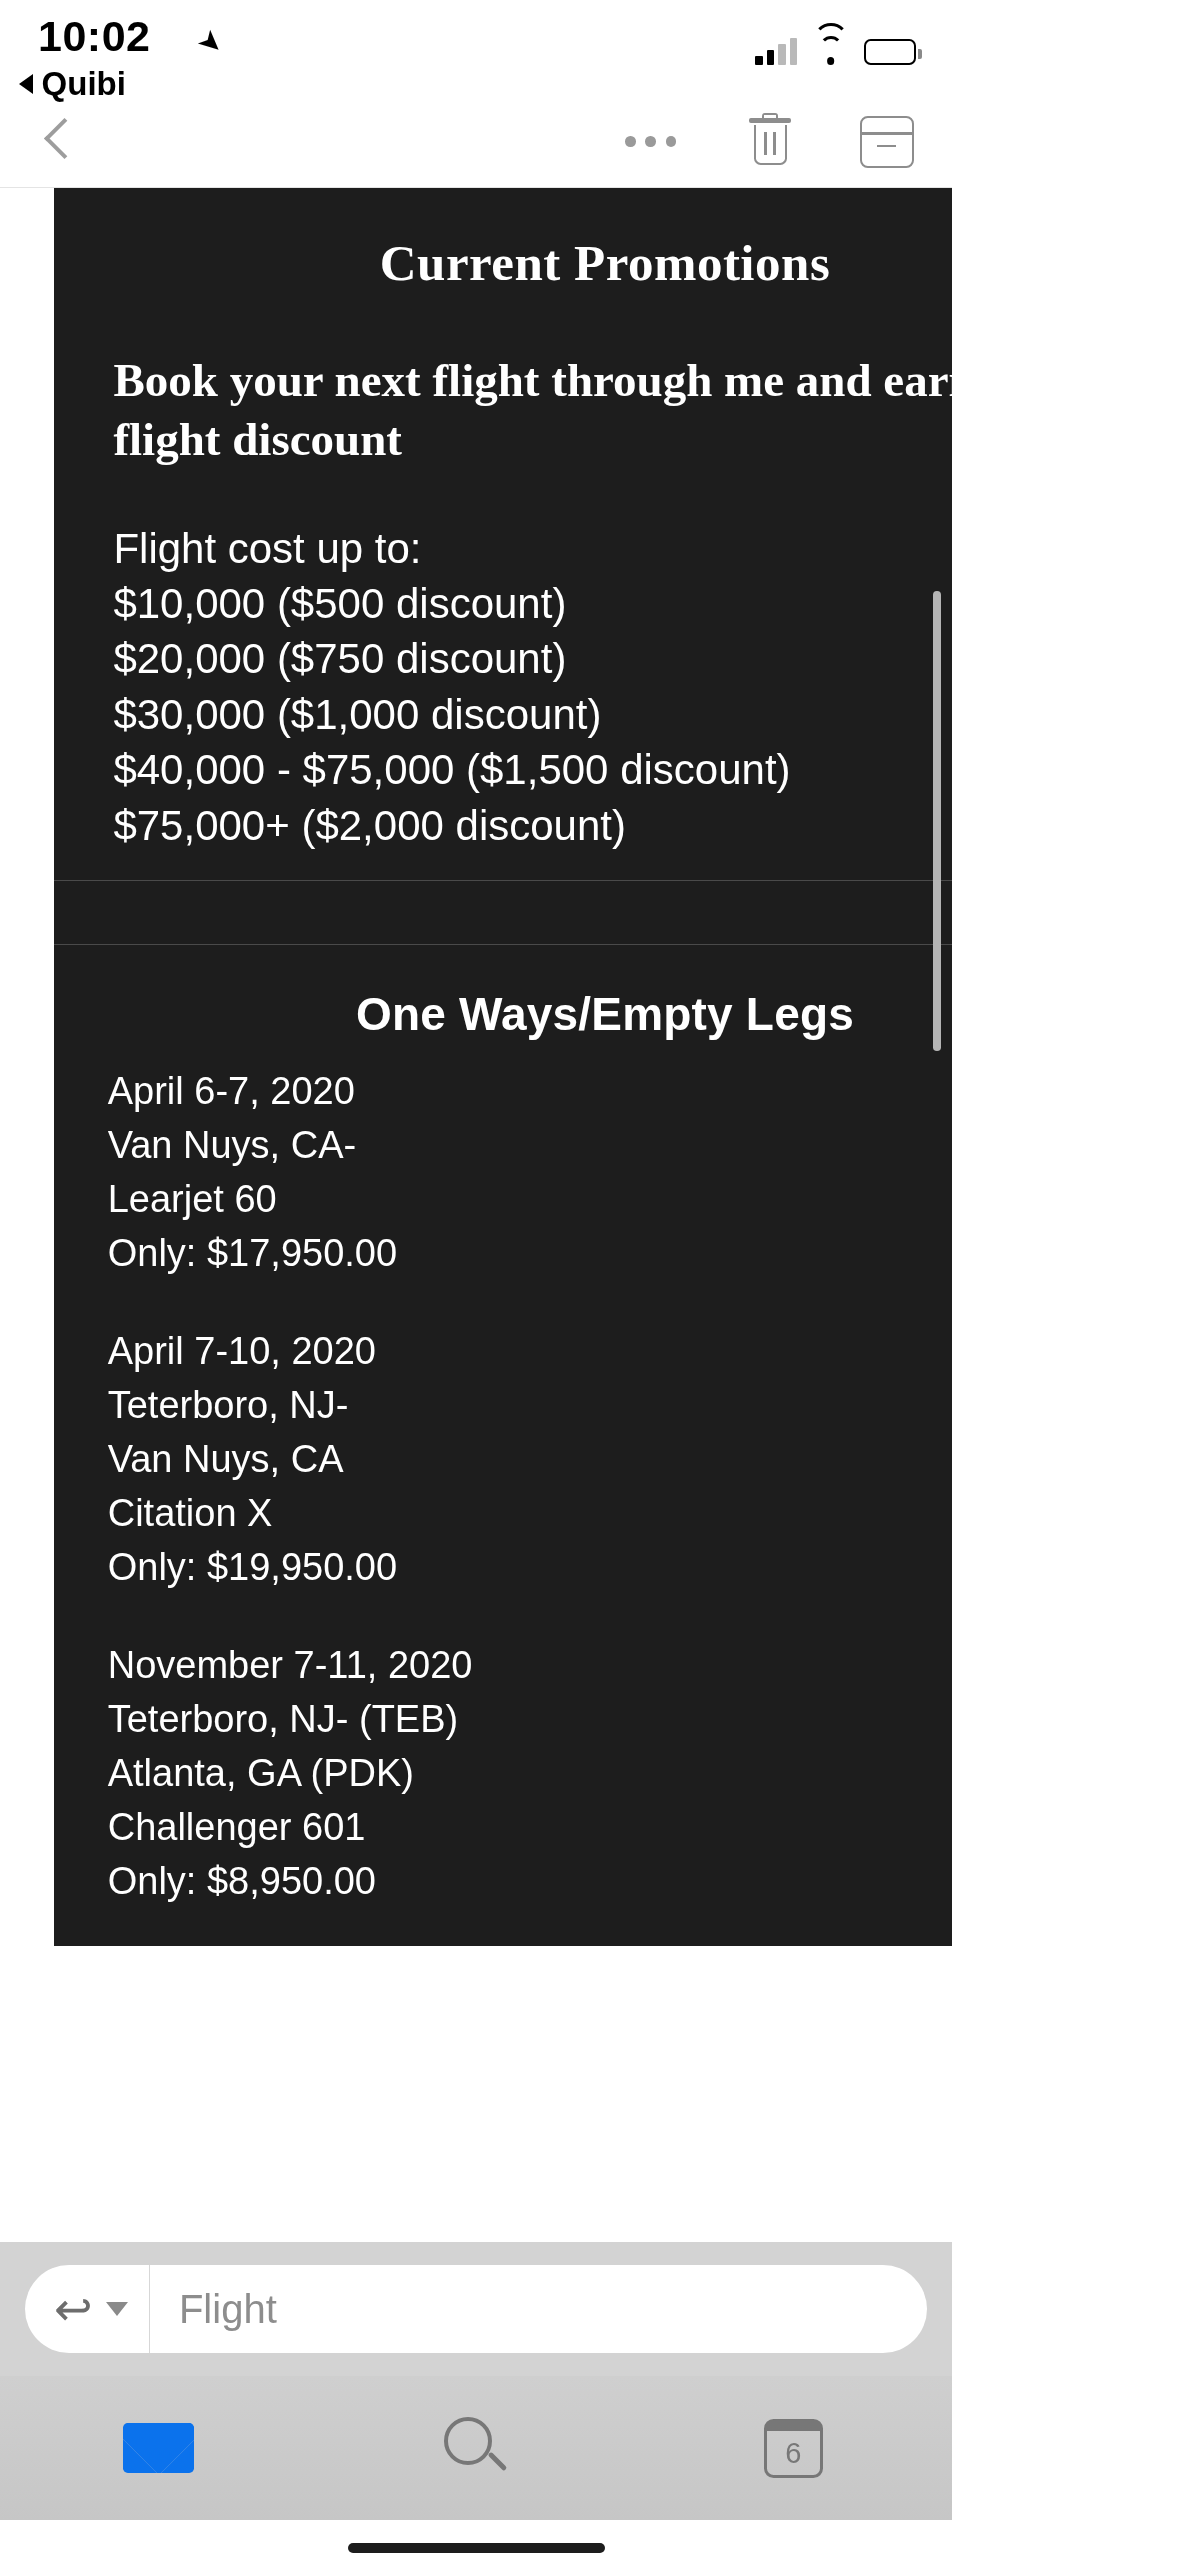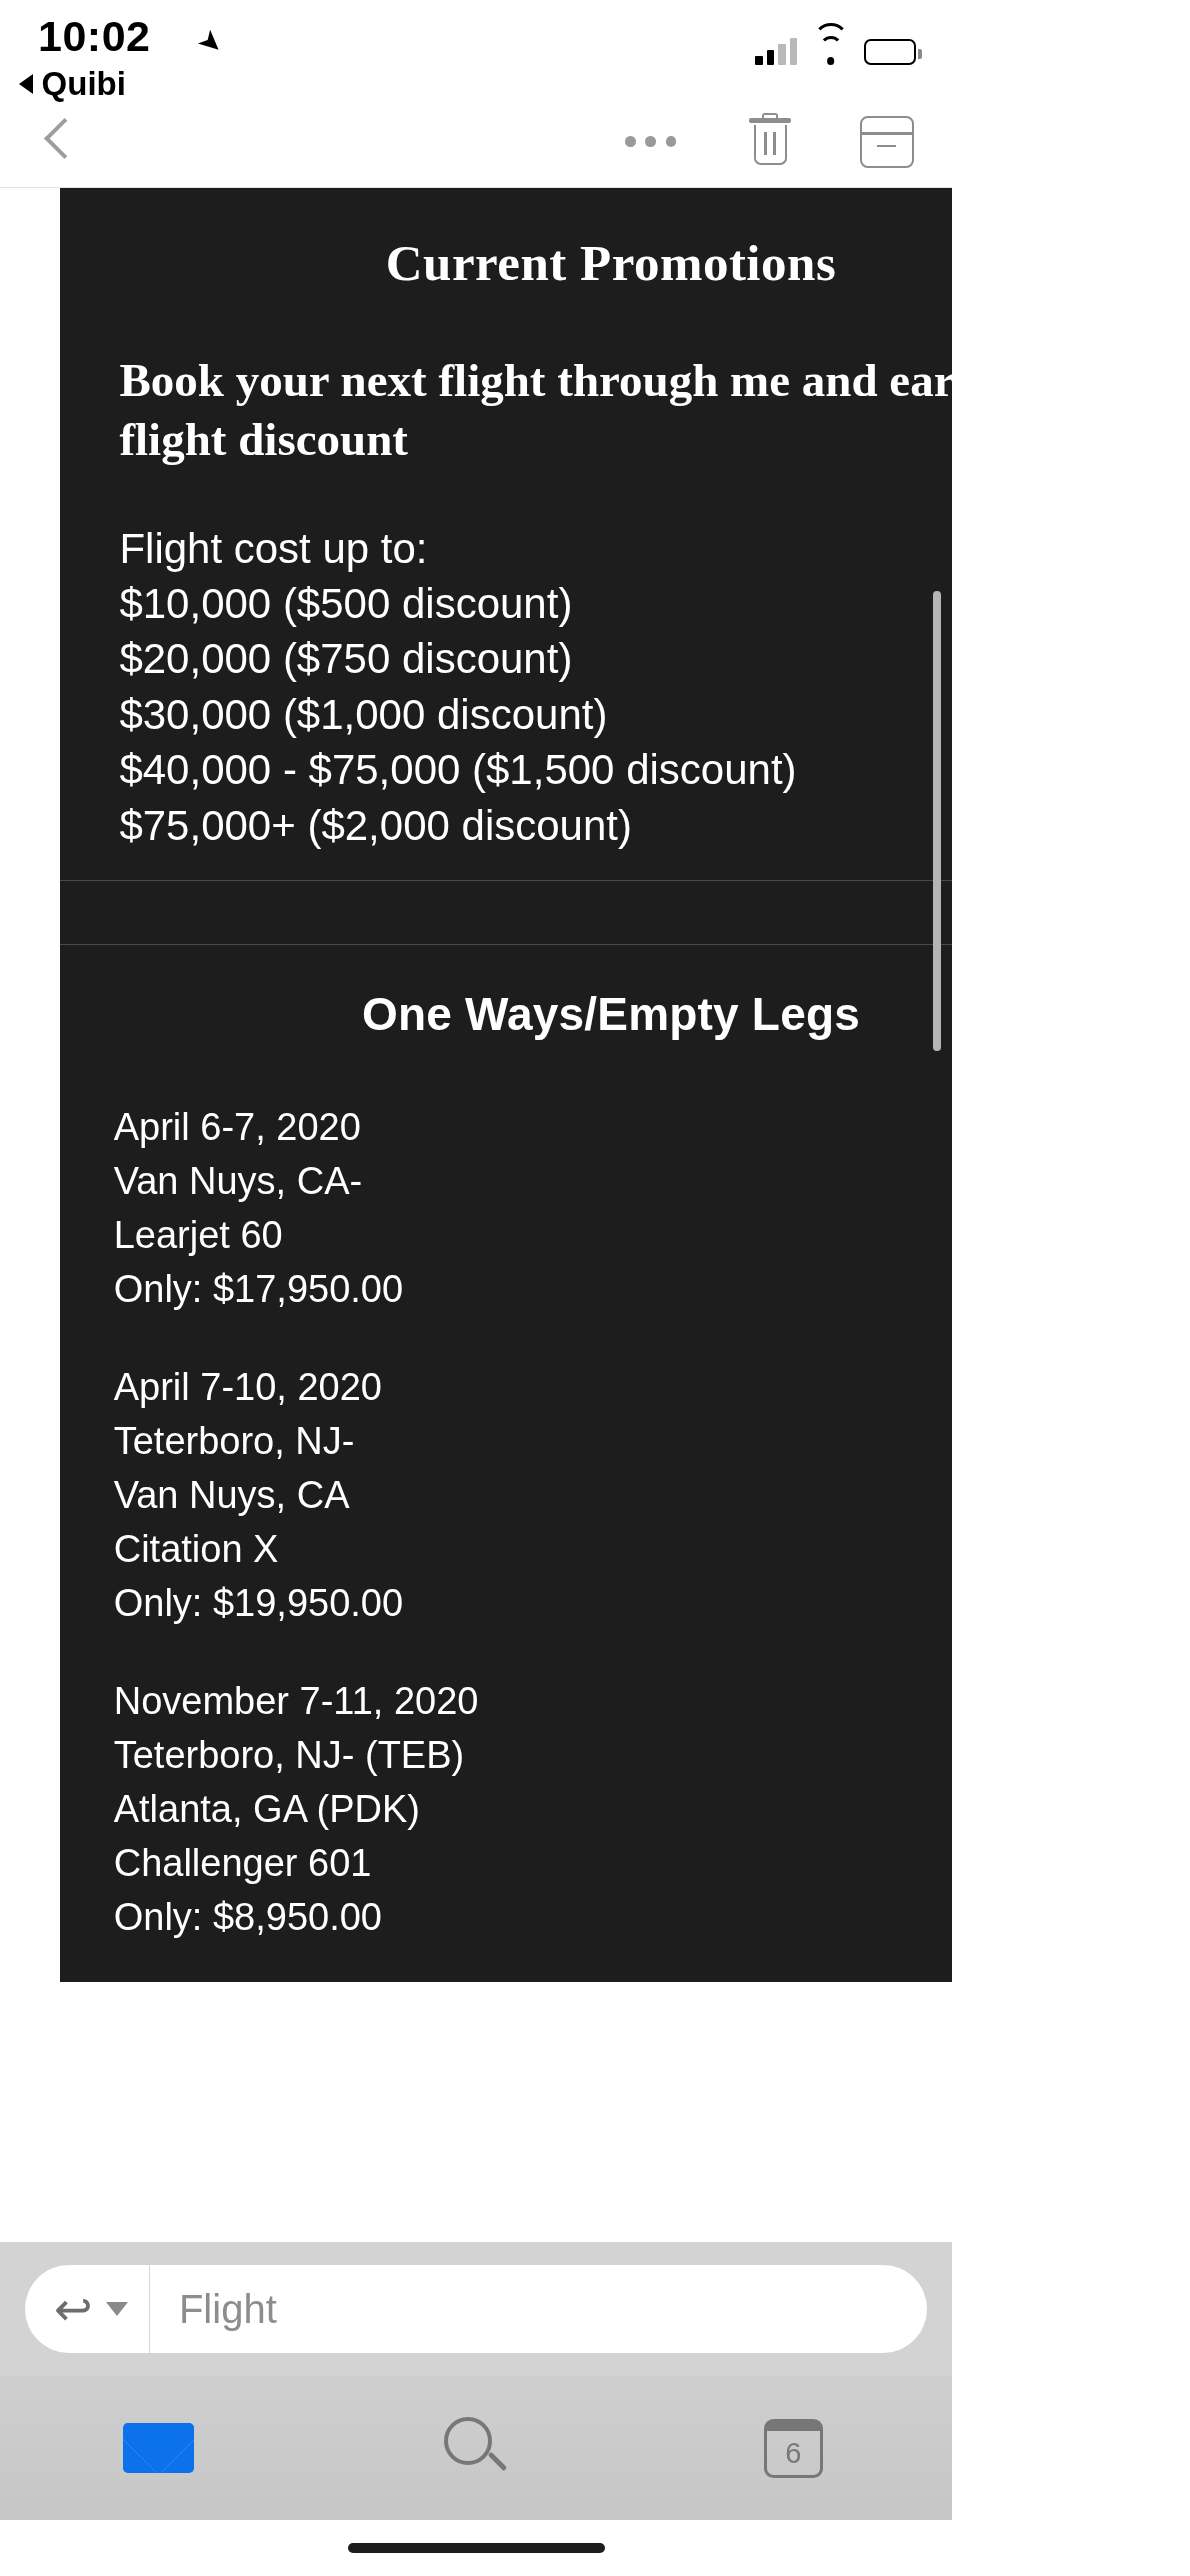--- a/index.html
+++ b/index.html
@@ -171,21 +171,21 @@
 
   
   .body-wrap {
     flex: 1 1 auto;
     position: relative;
     background: #ffffff;
     overflow: hidden;
   }
   .email {
     position: absolute;
-    left: 60px;
+    left: 54px;
     top: 0;
     width: 1102px;
     background: #1d1d1d;
     color: #ffffff;
     padding: 0;
   }
   .promo-block { padding: 46px 46px 27px 46px; }
   .promo-title {
     text-align: center;
     font-family: "Liberation Serif", serif;
@@ -210,21 +210,21 @@
   .divider-band {
     border-top: 1px solid #4a4a4a;
     border-bottom: 1px solid #4a4a4a;
     height: 65px;
   }
   .legs-block { padding: 42px 46px 38px 46px; }
   .legs-title {
     text-align: center;
     font-weight: bold;
     font-size: 46px;
-    margin-bottom: 60px;
+    margin-bottom: 24px;
     letter-spacing: 0.2px;
   }
   .leg {
     font-size: 38px;
     line-height: 1.42;
     margin-bottom: 44px;
     margin-left: 7.7px;
   }
   .leg:last-child { margin-bottom: 0; }
 

